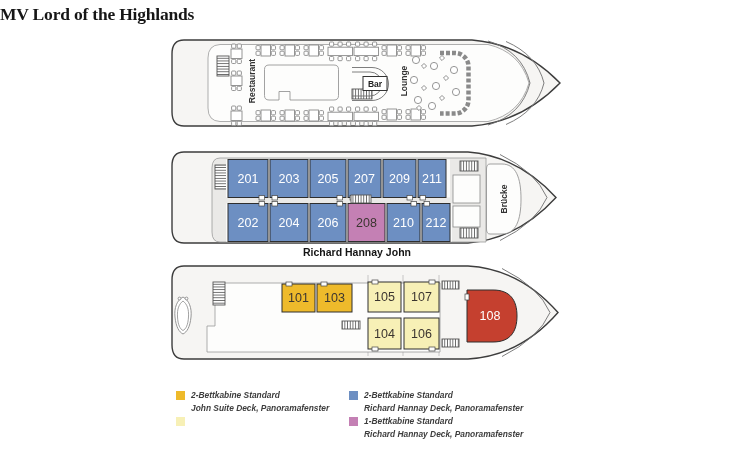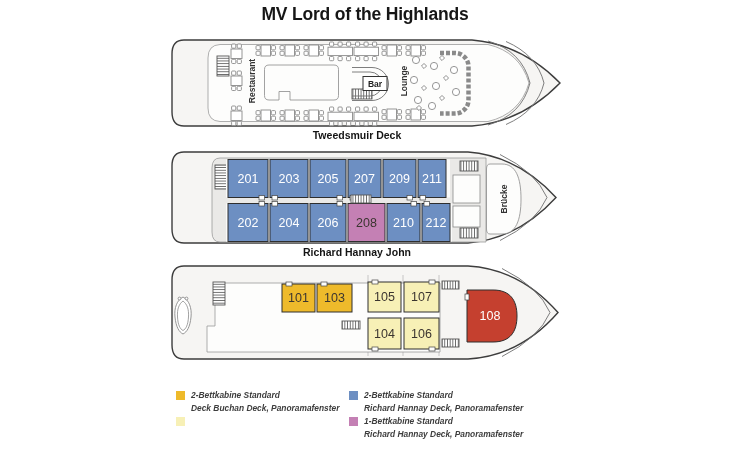--- a/index.html
+++ b/index.html
@@ -1,19 +1,19 @@
 <!DOCTYPE html>
 <html><head>
 <meta charset="utf-8">
 <style>
   html,body{margin:0;padding:0;background:#fff;}
   .canvas{position:relative;width:730px;height:455px;background:#fff;overflow:hidden;
           font-family:"Liberation Sans",sans-serif;}
-  .title{position:absolute;top:4px;left:0;width:730px;text-align:center;
-         font-size:17.5px;font-weight:700;color:#161616;letter-spacing:-0.2px;}
+  .title{position:absolute;top:4px;left:0;width:730px;text-align:left;
+         font-size:17.5px;font-weight:700;color:#161616;letter-spacing:-0.2px;font-family:Liberation Serif, serif;}
   .deck-label{position:absolute;left:160px;width:394px;text-align:center;
               font-size:10.5px;font-weight:700;color:#141414;}
   .deck-svg{position:absolute;left:168px;}
   
   .hull{fill:#f6f5f3;stroke:#3d3d3d;stroke-width:1.4;}
   .innerline{fill:none;stroke:#6f6f6f;stroke-width:0.9;}
   .interior-w{fill:#fdfdfc;stroke:#9a9a9a;stroke-width:0.8;}
   .interior-g{fill:#eae9e7;stroke:#9a9a9a;stroke-width:0.8;}
   .room{fill:#fdfdfc;stroke:#8a8a8a;stroke-width:0.8;}
   .furn{fill:#fff;stroke:#8a8a8a;stroke-width:0.9;}
@@ -142,21 +142,20 @@
         <use href="#rt" x="264" y="44"></use>
         <use href="#rt" x="260" y="64"></use>
       <use href="#dm" x="274" y="20"></use>
         <use href="#dm" x="278" y="40"></use>
         <use href="#dm" x="274" y="60"></use>
       <use href="#rt" x="282" y="28"></use>
         <use href="#rt" x="284" y="50"></use>
     </g>
     <path class="bench" d="M272,15 H287 A13.5 13.5 0 0 1 300.5,28.5 V62 A13.5 13.5 0 0 1 287,75.5 H272"></path>
   </svg>
-  <div class="deck-label" style="top:129px">Tweedsmuir Deck</div>
 
   <svg class="deck-svg" style="top:150px" width="394" height="96" viewBox="0 0 394 96">
     <defs>
       <pattern id="rgH2" width="6" height="2.7" patternUnits="userSpaceOnUse">
         <rect width="6" height="2.7" fill="#fff"></rect>
         <line x1="0" y1="1.35" x2="6" y2="1.35" stroke="#5a5a5a" stroke-width="0.9"></line>
       </pattern>
       <pattern id="rgV2" width="2.7" height="10" patternUnits="userSpaceOnUse">
         <rect width="2.7" height="10" fill="#fff"></rect>
         <line x1="1.35" y1="0" x2="1.35" y2="10" stroke="#5a5a5a" stroke-width="0.9"></line>
@@ -320,21 +319,21 @@
       <text class="cabnum t-light" x="322" y="52">108</text>
     </g>
   </svg>
 
   <div class="legend">
     <div class="lg-col1">
       <div class="lg-entry">
         <span class="sw sw-gold"></span>
         <span class="lg-text">
           <span class="lg-line">2-Bettkabine Standard</span>
-          <span class="lg-line">Deck Buchan Deck, Panoramafenster</span>
+          <span class="lg-line">John Suite Deck, Panoramafenster</span>
         </span>
       </div>
       <div class="lg-entry">
         <span class="sw sw-pale"></span>
       </div>
     </div>
     <div class="lg-col2">
       <div class="lg-entry">
         <span class="sw sw-blue"></span>
         <span class="lg-text">

